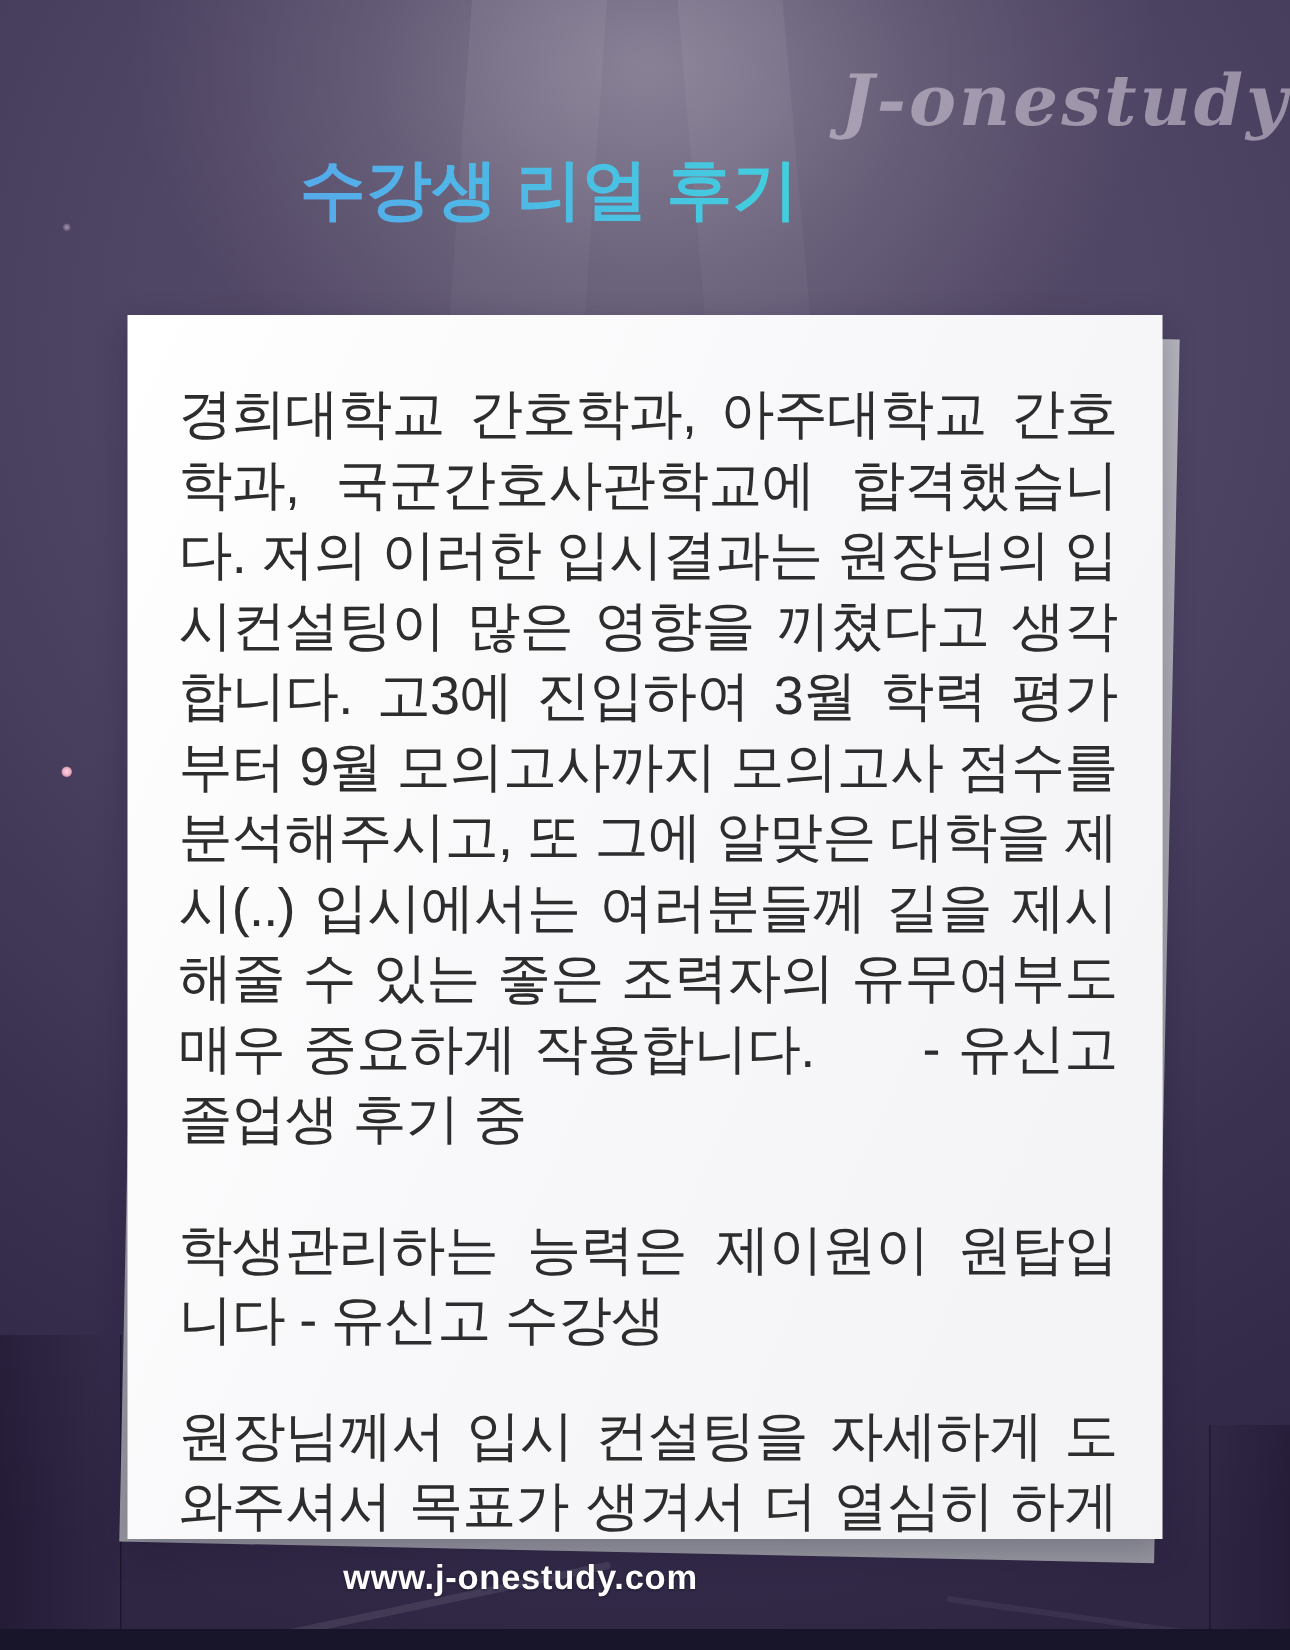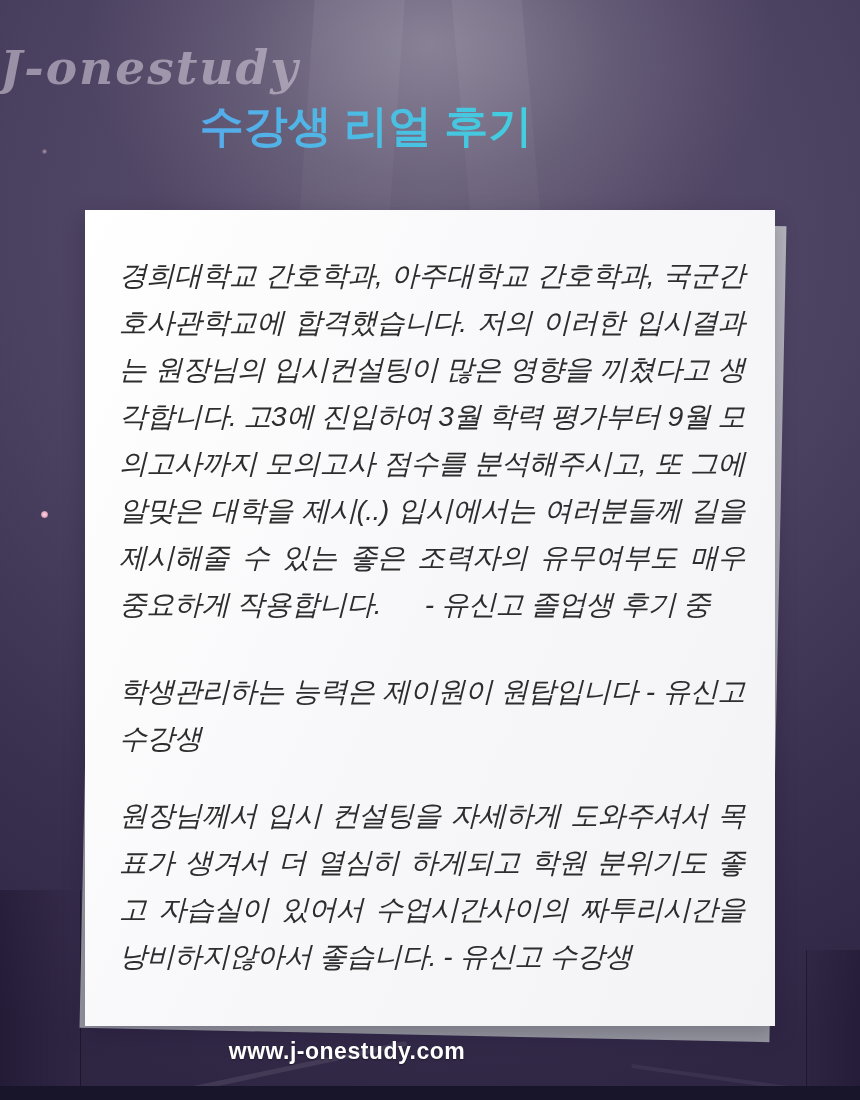--- a/index.html
+++ b/index.html
@@ -23,21 +23,21 @@
   .wall-left{position:absolute;left:0;top:890px;width:80px;height:200px;
     background:linear-gradient(90deg,rgba(10,5,25,0.30),rgba(10,5,25,0));border-right:1px solid rgba(0,0,0,0.18);}
   .wall-right{position:absolute;left:806px;top:950px;width:54px;height:140px;
     background:linear-gradient(270deg,rgba(10,5,25,0.28),rgba(10,5,25,0.05));border-left:1px solid rgba(0,0,0,0.18);}
   .dot{position:absolute;border-radius:50%;}
   .d1{left:41px;top:511px;width:7px;height:7px;background:radial-gradient(circle,#ffd9e4 0%,#e8a9c0 55%,rgba(230,170,195,0) 100%);}
   .d2{left:42px;top:149px;width:5px;height:5px;opacity:.5;background:radial-gradient(circle,#ffe3ec 0%,rgba(230,180,200,0) 100%);}
 
   
   .logo{
-    position:absolute;top:40px;left:0;width:860px;text-align:left;
+    position:absolute;top:40px;left:0;width:860px;text-align:right;
     font-family:"DejaVu Serif",serif;font-style:italic;font-weight:600;
     font-size:47px;letter-spacing:2px;color:rgba(205,195,212,0.62);
   }
   .title{
     position:absolute;top:97px;left:0;width:732px;text-align:center;
     font-size:44px;font-weight:800;letter-spacing:0px;
     background:linear-gradient(90deg,#5f9af0 8%,#38dfd8 92%);
     -webkit-background-clip:text;background-clip:text;color:transparent;
     text-shadow:none;
   }
@@ -48,22 +48,22 @@
     background:linear-gradient(180deg,#b6b6be 0%,#a7a7b0 55%,#9899a2 100%);
     transform:translate(3px,9px) rotate(1.2deg);transform-origin:center;
   }
   .card{
     position:absolute;left:85px;top:210px;width:690px;height:816px;
     background:linear-gradient(115deg,#ffffff 0%,#f8f8fa 45%,#f3f3f6 100%);
     box-shadow:0 8px 20px rgba(20,10,40,0.25);
     box-sizing:border-box;padding:42px 30px 0 34px;overflow:hidden;
   }
   .review{
-    margin:0;font-size:28px;line-height:47px;letter-spacing:-0.5px;
-    color:#2d2d2d;text-align:justify;font-style:italic;
+    margin:0;font-size:36px;line-height:47px;letter-spacing:-0.5px;
+    color:#2d2d2d;text-align:justify;
   }
   .review.r2{margin-top:54px;}
   .review.r3{margin-top:40px;}
   .review.r4{margin-top:30px;}
 
   .footer-url{
     position:absolute;top:1038px;left:0;width:694px;text-align:center;
     font-size:23px;font-weight:bold;color:#ffffff;letter-spacing:0.5px;
     text-shadow:0 1px 2px rgba(0,0,0,0.4);
   }

